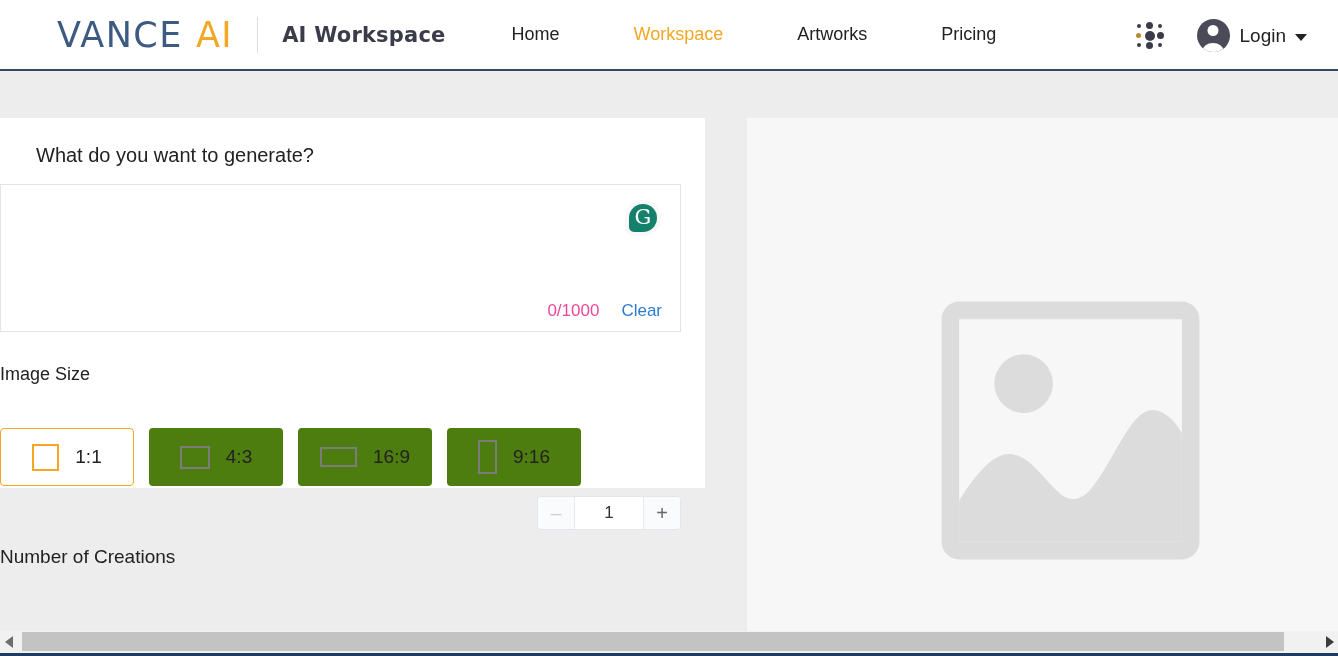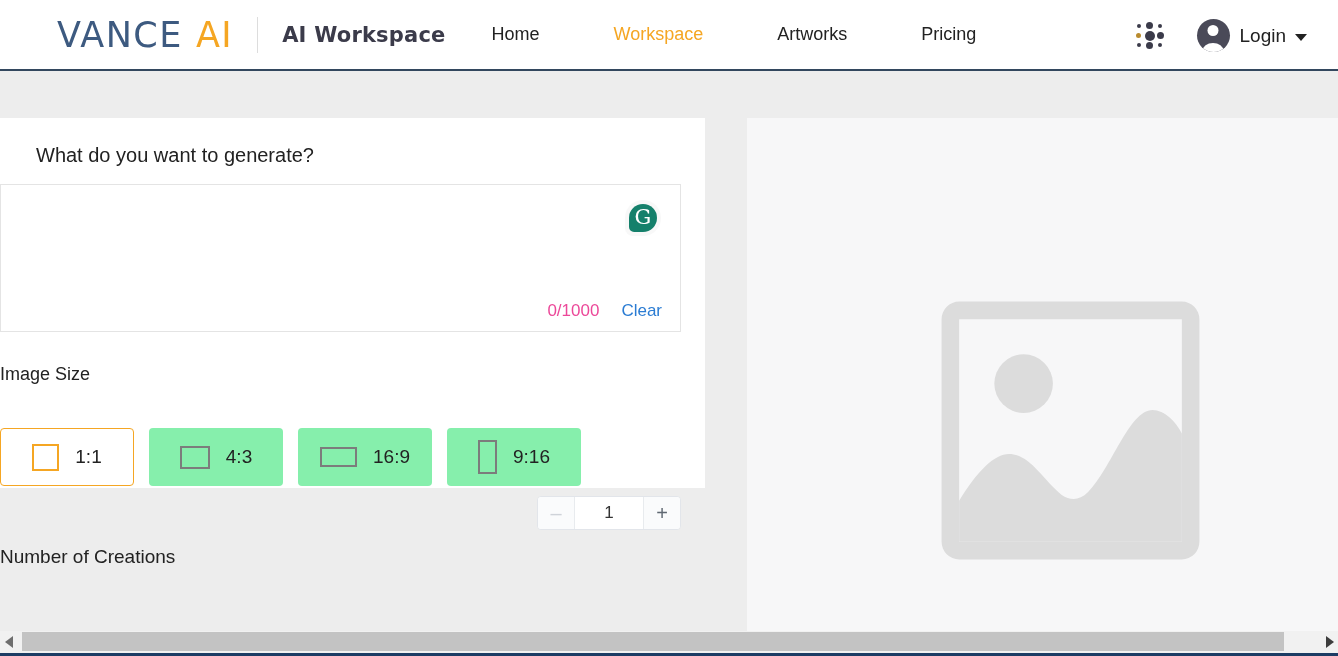--- a/index.html
+++ b/index.html
@@ -27,21 +27,21 @@
   }
   .logo-ai {
     font-size: 35px; letter-spacing: 1.5px; font-weight: 400;
     color: #f5a623; font-family: "DejaVu Sans", sans-serif; margin-left: 13px;
   }
   .logo-divider { width: 1px; height: 36px; background: #dddddd; margin: 0 24px; align-self: center; }
   .workspace-title {
     font-size: 21px; font-weight: bold; color: #3b3b4a; letter-spacing: .2px;
     font-family: "DejaVu Sans", sans-serif;
   }
-  .nav { display: flex; align-items: flex-start; margin-left: 46px; }
+  .nav { display: flex; align-items: flex-start; margin-left: 66px; }
   .nav-item {
     font-size: 18px; color: #222222; margin-right: 74px;
     cursor: pointer; white-space: nowrap; font-family: "Liberation Sans", sans-serif;
   }
   .nav-item.active { color: #f5a623; }
   .nav-item:last-child { margin-right: 0; }
 
   .header-right { position: absolute; right: 0; top: 0; height: 71px; display: flex; align-items: center; }
   .grid-icon { width: 34px; height: 34px; margin-right: 30px; position: relative; cursor: pointer; }
   .grid-icon span { position: absolute; background: #3b3b4a; border-radius: 50%; }
@@ -109,21 +109,21 @@
   .char-count { font-size: 17px; color: #ec4899; }
   .clear-link { font-size: 17px; color: #2b7cd3; cursor: pointer; }
 
   .size-label {
     position: absolute; top: 246px; left: 57px;
     font-size: 18px; color: #222222; white-space: nowrap;
   }
   .ratio-row { position: absolute; top: 310px; left: 57px; display: flex; gap: 15px; }
   .ratio-btn {
     width: 134px; height: 58px;
-    background: #86efac; border: 1px solid transparent; border-radius: 4px;
+    background: #4d7c0f; border: 1px solid transparent; border-radius: 4px;
     display: flex; align-items: center; justify-content: center; gap: 16px;
     cursor: pointer;
   }
   .ratio-btn.selected { background: #ffffff; border: 1px solid #f5a623; }
   .ratio-shape { border: 2px solid #7c7c7c; flex: none; }
   .ratio-btn.selected .ratio-shape { border-color: #f5a623; }
   .ratio-label { font-size: 19px; color: #222222; }
   .shape-1-1 { width: 27px; height: 27px; }
   .shape-4-3 { width: 30px; height: 23px; }
   .shape-3-4 { width: 22px; height: 31px; }

